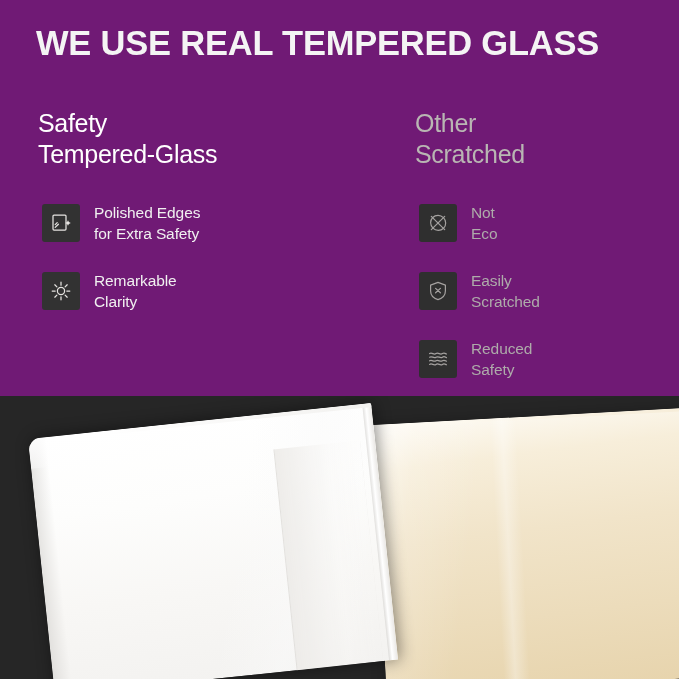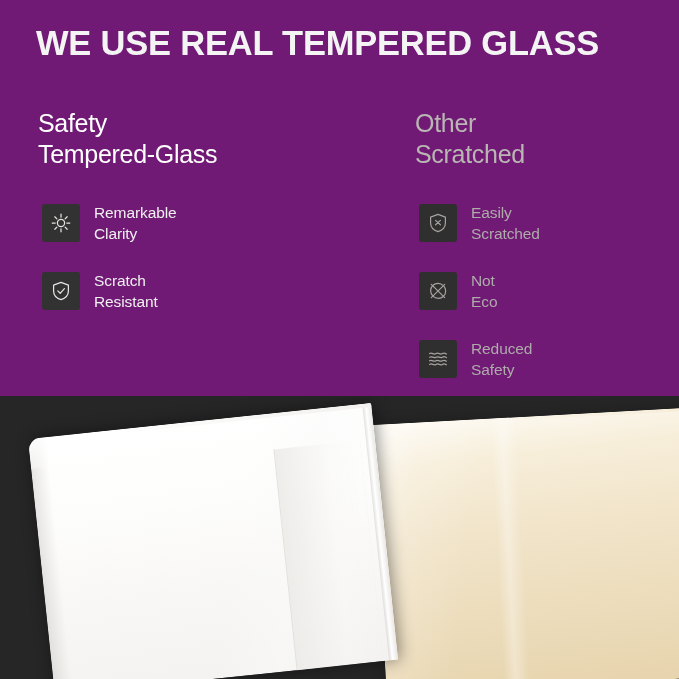--- a/index.html
+++ b/index.html
@@ -226,75 +226,76 @@
 <div id="page">
 
   <div id="headline">WE USE REAL TEMPERED GLASS</div>
 
   <div class="column" id="col-left">
     <div class="col-heading">Safety
 Tempered-Glass</div>
 
     <ul class="features">
 
+      <li class="feature">
+        <span class="feature-icon">
+          <svg width="22" height="22" viewBox="0 0 22 22" fill="none" stroke="#e6e4e1" stroke-width="1.25" stroke-linecap="round" stroke-linejoin="round">
+            <rect x="3" y="3" width="13" height="15" rx="1"></rect>
+            <path d="M5.2 15.4 L8.4 12.2 M5.2 12.6 L7.2 10.6"></path>
+            <path d="M18 8.2 L18.9 10.1 L20.8 11 L18.9 11.9 L18 13.8 L17.1 11.9 L15.2 11 L17.1 10.1 Z" fill="#e6e4e1" stroke="none"></path>
+          </svg>
+        </span>
+        <span class="feature-label">Polished Edges
+for Extra Safety</span>
+      </li>
 
       <li class="feature">
         <span class="feature-icon">
           <svg width="22" height="22" viewBox="0 0 22 22" fill="none" stroke="#e6e4e1" stroke-width="1.25" stroke-linecap="round">
             <circle cx="11" cy="11" r="3.6"></circle>
             <path d="M11 2.2 V5.2 M11 16.8 V19.8 M2.2 11 H5.2 M16.8 11 H19.8
                      M4.8 4.8 L6.9 6.9 M15.1 15.1 L17.2 17.2
                      M17.2 4.8 L15.1 6.9 M6.9 15.1 L4.8 17.2"></path>
           </svg>
         </span>
         <span class="feature-label">Remarkable
 Clarity</span>
       </li>
 
-      <li class="feature">
-        <span class="feature-icon">
-          <svg width="22" height="22" viewBox="0 0 22 22" fill="none" stroke="#e6e4e1" stroke-width="1.25" stroke-linecap="round" stroke-linejoin="round">
-            <path d="M11 2.4 L18.4 5.1 V11 C18.4 15.4 15.2 18.3 11 19.6 C6.8 18.3 3.6 15.4 3.6 11 V5.1 Z"></path>
-            <path d="M7.8 10.9 L10.2 13.3 L14.4 8.6"></path>
-          </svg>
-        </span>
-        <span class="feature-label">Scratch
-Resistant</span>
-      </li>
 
     </ul>
   </div>
 
   <div class="column" id="col-right">
     <div class="col-heading">Other
 Scratched</div>
 
     <ul class="features">
-
-      <li class="feature">
-        <span class="feature-icon">
-          <svg width="22" height="22" viewBox="0 0 22 22" fill="none" stroke="#a5a2a0" stroke-width="1.2" stroke-linecap="round" stroke-linejoin="round">
-            <path d="M11 2.4 L18.4 5.1 V11 C18.4 15.4 15.2 18.3 11 19.6 C6.8 18.3 3.6 15.4 3.6 11 V5.1 Z"></path>
-            <path d="M8.6 8.4 L13.4 12.8 M13.4 8.4 L8.6 12.8"></path>
-          </svg>
-        </span>
-        <span class="feature-label">Easily
-Scratched</span>
-      </li>
 
       <li class="feature">
         <span class="feature-icon">
           <svg width="22" height="22" viewBox="0 0 22 22" fill="none" stroke="#a5a2a0" stroke-width="1.2" stroke-linecap="round" stroke-linejoin="round">
             <path d="M3.4 11 C3.4 6.8 6.8 3.4 11 3.4 C15.2 3.4 18.6 6.8 18.6 11 C18.6 15.2 15.2 18.6 11 18.6 C6.8 18.6 3.4 15.2 3.4 11 Z" transform="rotate(45 11 11) scale(1 0.98)"></path>
             <path d="M4.3 4.3 L17.7 17.7"></path>
             <path d="M17.7 4.3 L4.3 17.7"></path>
           </svg>
         </span>
         <span class="feature-label">Not
 Eco</span>
+      </li>
+
+      <li class="feature">
+        <span class="feature-icon">
+          <svg width="22" height="22" viewBox="0 0 22 22" fill="none" stroke="#a5a2a0" stroke-width="1.2" stroke-linecap="round" stroke-linejoin="round">
+            <path d="M11 2.4 L18.4 5.1 V11 C18.4 15.4 15.2 18.3 11 19.6 C6.8 18.3 3.6 15.4 3.6 11 V5.1 Z"></path>
+            <path d="M8.6 8.4 L13.4 12.8 M13.4 8.4 L8.6 12.8"></path>
+          </svg>
+        </span>
+        <span class="feature-label">Easily
+Scratched</span>
       </li>
 
       <li class="feature">
         <span class="feature-icon">
           <svg width="22" height="22" viewBox="0 0 22 22" fill="none" stroke="#a5a2a0" stroke-width="1.25" stroke-linecap="round">
             <path d="M2.6 5.6 C5 3.9 6.6 7.3 9 5.6 C11.4 3.9 13 7.3 15.4 5.6 C17.1 4.4 18.4 5.4 19.4 6.0"></path>
             <path d="M2.6 9.2 C5 7.5 6.6 10.9 9 9.2 C11.4 7.5 13 10.9 15.4 9.2 C17.1 8.0 18.4 9.0 19.4 9.6"></path>
             <path d="M2.6 12.8 C5 11.1 6.6 14.5 9 12.8 C11.4 11.1 13 14.5 15.4 12.8 C17.1 11.6 18.4 12.6 19.4 13.2"></path>
             <path d="M2.6 16.4 C5 14.7 6.6 18.1 9 16.4 C11.4 14.7 13 18.1 15.4 16.4 C17.1 15.2 18.4 16.2 19.4 16.8"></path>
           </svg>

